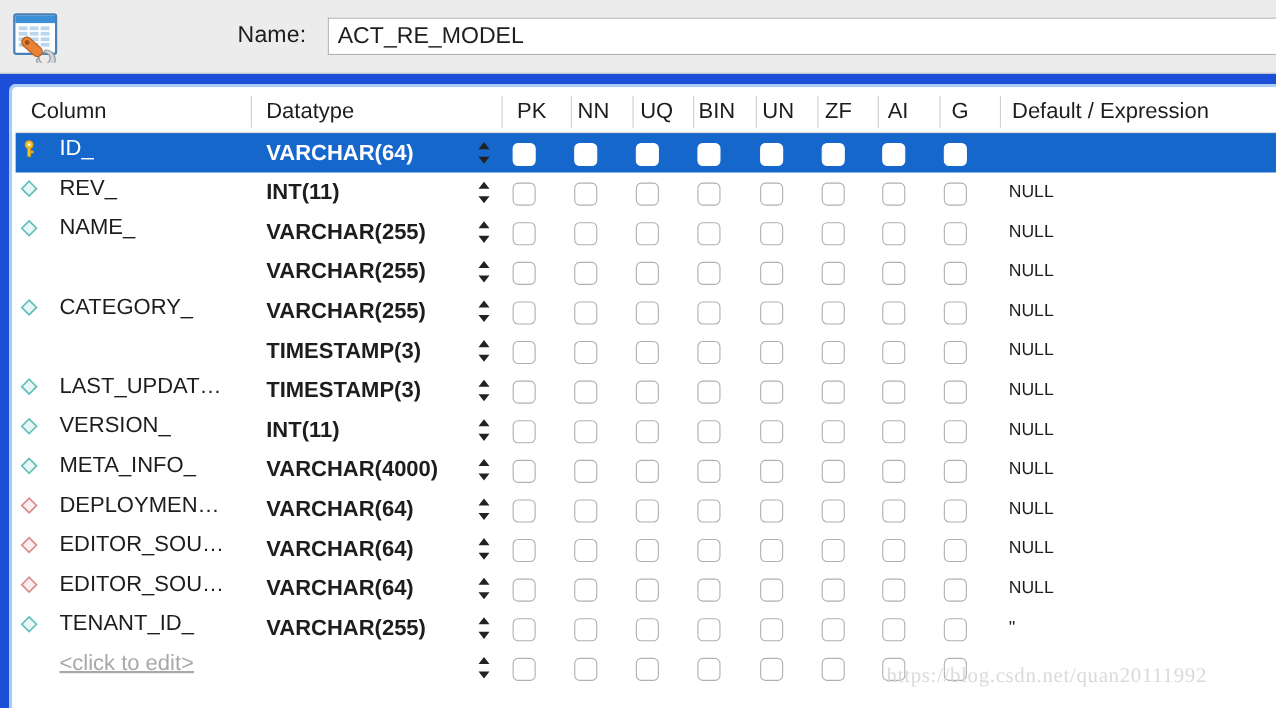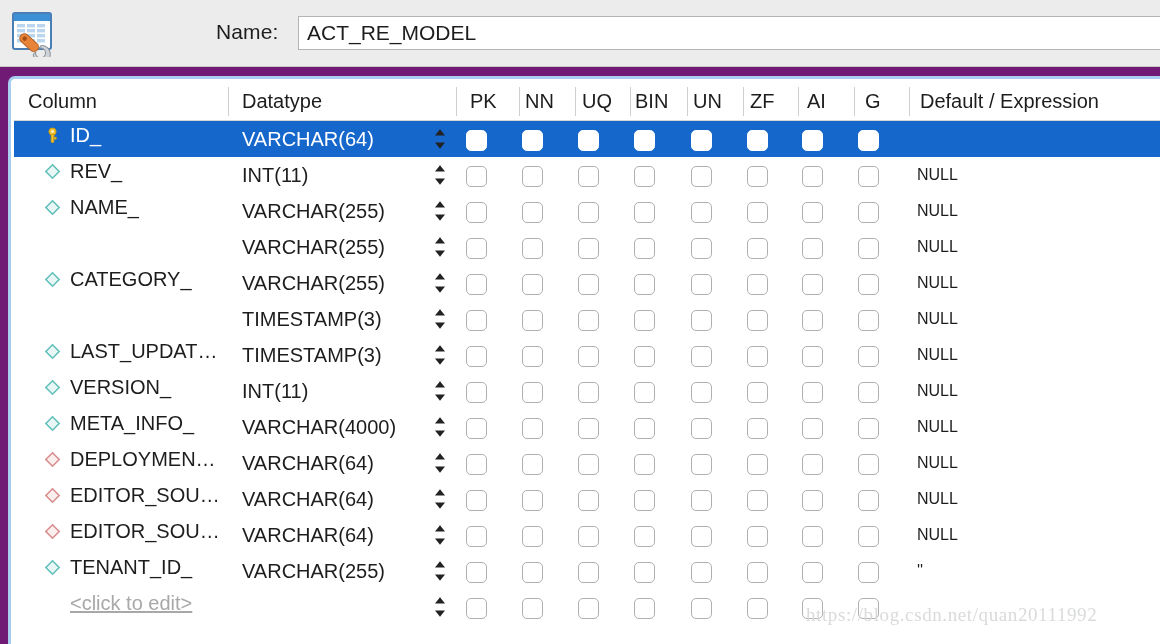--- a/index.html
+++ b/index.html
@@ -2,21 +2,21 @@
 <html><head>
 <meta charset="utf-8">
 <style>
   * { box-sizing: border-box; margin: 0; padding: 0; }
   html, body {
     width: 1160px; height: 644px;
     font-family: "Liberation Sans", sans-serif;
     background: #ffffff;
     overflow: hidden;
   }
-  #app { position: relative; width: 1160px; height: 644px; background: #701a75; }
+  #app { position: relative; width: 1160px; height: 644px; background: #1d4ed8; }
 
   
   .toolbar {
     position: absolute; left: 0; top: 0; width: 1160px; height: 67px;
     background: #ececec;
     border-bottom: 1px solid #c9c9c9;
     display: flex; align-items: center;
   }
   .tbl-icon {
     position: absolute; left: 10px; top: 9px; width: 54px; height: 48px;
@@ -75,33 +75,33 @@
   
   .rows { position: relative; width: 1149px; }
   .row {
     position: relative; height: 36px; width: 1149px;
     background: #ffffff;
   }
   .row.sel { background: #1667cc; }
 
   .cell-col {
     position: absolute; left: 0; top: 0; width: 214px; height: 28px;
-    display: flex; align-items: center; gap: 9px; padding-left: 30px;
+    display: flex; align-items: center; gap: 19px; padding-left: 4px;
     overflow: hidden;
   }
   .cell-col .nm {
     font-size: 20px; color: #1d1d1d; white-space: nowrap;
   }
   .row.sel .cell-col .nm { color: #ffffff; }
   .cell-col .nm.placeholder { color: #a8a8a8; text-decoration: underline; }
 
   .cell-type {
     position: absolute; left: 228px; top: 0; width: 182px; height: 36px;
     display: flex; align-items: center;
-    font-size: 20px; color: #1d1d1d; white-space: nowrap; overflow: hidden;
+    font-size: 20px; color: #1d1d1d; white-space: nowrap; overflow: hidden; font-weight: bold;
   }
   .row.sel .cell-type { color: #ffffff; }
 
   .stepper {
     position: absolute; left: 416px; top: 6px;
     width: 20px; height: 24px;
   }
   .stepper svg { display: block; }
 
   .cell-def {

